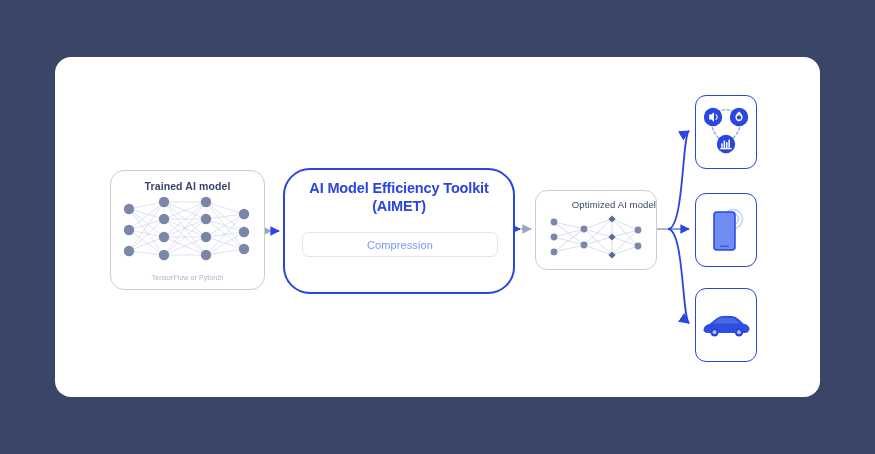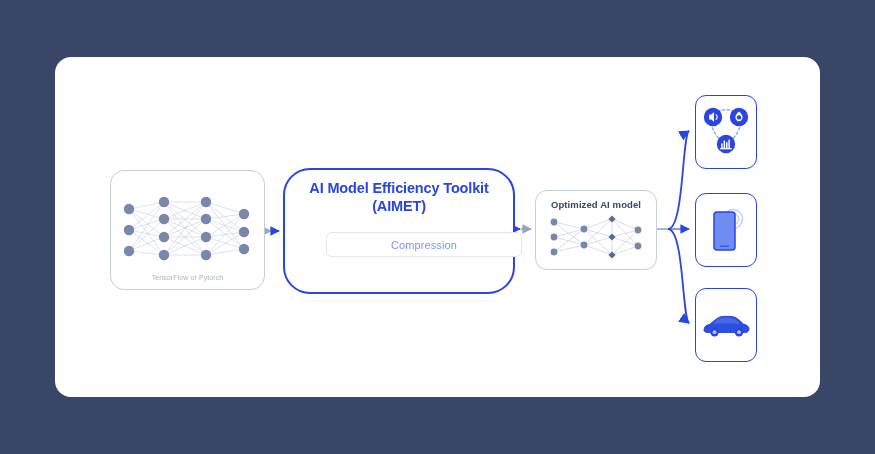--- a/index.html
+++ b/index.html
@@ -40,31 +40,31 @@
     position:absolute;left:0;top:10px;width:100%;text-align:center;
     font-size:14.5px;font-weight:700;color:#2a45e0;line-height:1.23;
     letter-spacing:-.15px;
   }
   .subbox{
     position:absolute;left:17px;width:194px;height:23px;
     border:1.2px solid #dfe6fb;border-radius:6px;background:#fff;
     display:flex;align-items:center;justify-content:center;
     font-size:11px;color:#7b96f5;font-weight:500;letter-spacing:.1px;
   }
-  .subbox.s1{top:62px;margin-left:24px;}
+  .subbox.s1{top:62px;}
   .subbox.s2{top:92px;}
 
   
   .box-opt{
     position:absolute;left:535px;top:190px;width:120px;height:78px;
     border:1.4px solid #c6cddf;border-radius:12px;background:#fff;
   }
   .box-opt .title{
-    position:absolute;left:0;top:8px;width:100%;text-align:center;
-    font-size:9.5px;font-weight:700;color:#39456b;letter-spacing:.1px;
+    position:absolute;left:0;top:8px;width:100%;text-align:right;
+    font-size:9.5px;font-weight:400;color:#39456b;letter-spacing:.1px;
   }
   .nn-opt{position:absolute;left:10px;top:24px;width:100px;height:46px;}
 
   
   .card{
     position:absolute;left:695px;width:60px;height:72px;
     border:1.6px solid #2a45e0;border-radius:11px;background:#fff;
   }
   .card.c1{top:95px;}
   .card.c2{top:193px;}
@@ -105,20 +105,21 @@
 
       <line x1="668" y1="229" x2="689" y2="229" stroke="#6f85e8" stroke-width="1.6" marker-end="url(#ah-blue)"></line>
 
       <path d="M668,229 C684,229 682,135 689,131" fill="none" stroke="#2a45e0" stroke-width="1.8" marker-end="url(#ah-blue)"></path>
 
       <path d="M668,229 C684,229 682,318 689,323" fill="none" stroke="#2a45e0" stroke-width="1.8" marker-end="url(#ah-blue)"></path>
     </g>
   </svg>
 
   <div class="box-trained">
+    <div class="title">Trained AI model</div>
     <div class="nn-wrap">
       <svg width="137" height="66" viewBox="0 0 137 66">
         <g stroke="#ccd3e4" stroke-width="0.65" fill="none">
 
           <path d="M10,12 L45,5 M10,12 L45,22 M10,12 L45,40 M10,12 L45,58"></path>
           <path d="M10,33 L45,5 M10,33 L45,22 M10,33 L45,40 M10,33 L45,58"></path>
           <path d="M10,54 L45,5 M10,54 L45,22 M10,54 L45,40 M10,54 L45,58"></path>
 
           <path d="M45,5 L87,5 M45,5 L87,22 M45,5 L87,40 M45,5 L87,58"></path>
           <path d="M45,22 L87,5 M45,22 L87,22 M45,22 L87,40 M45,22 L87,58"></path>

